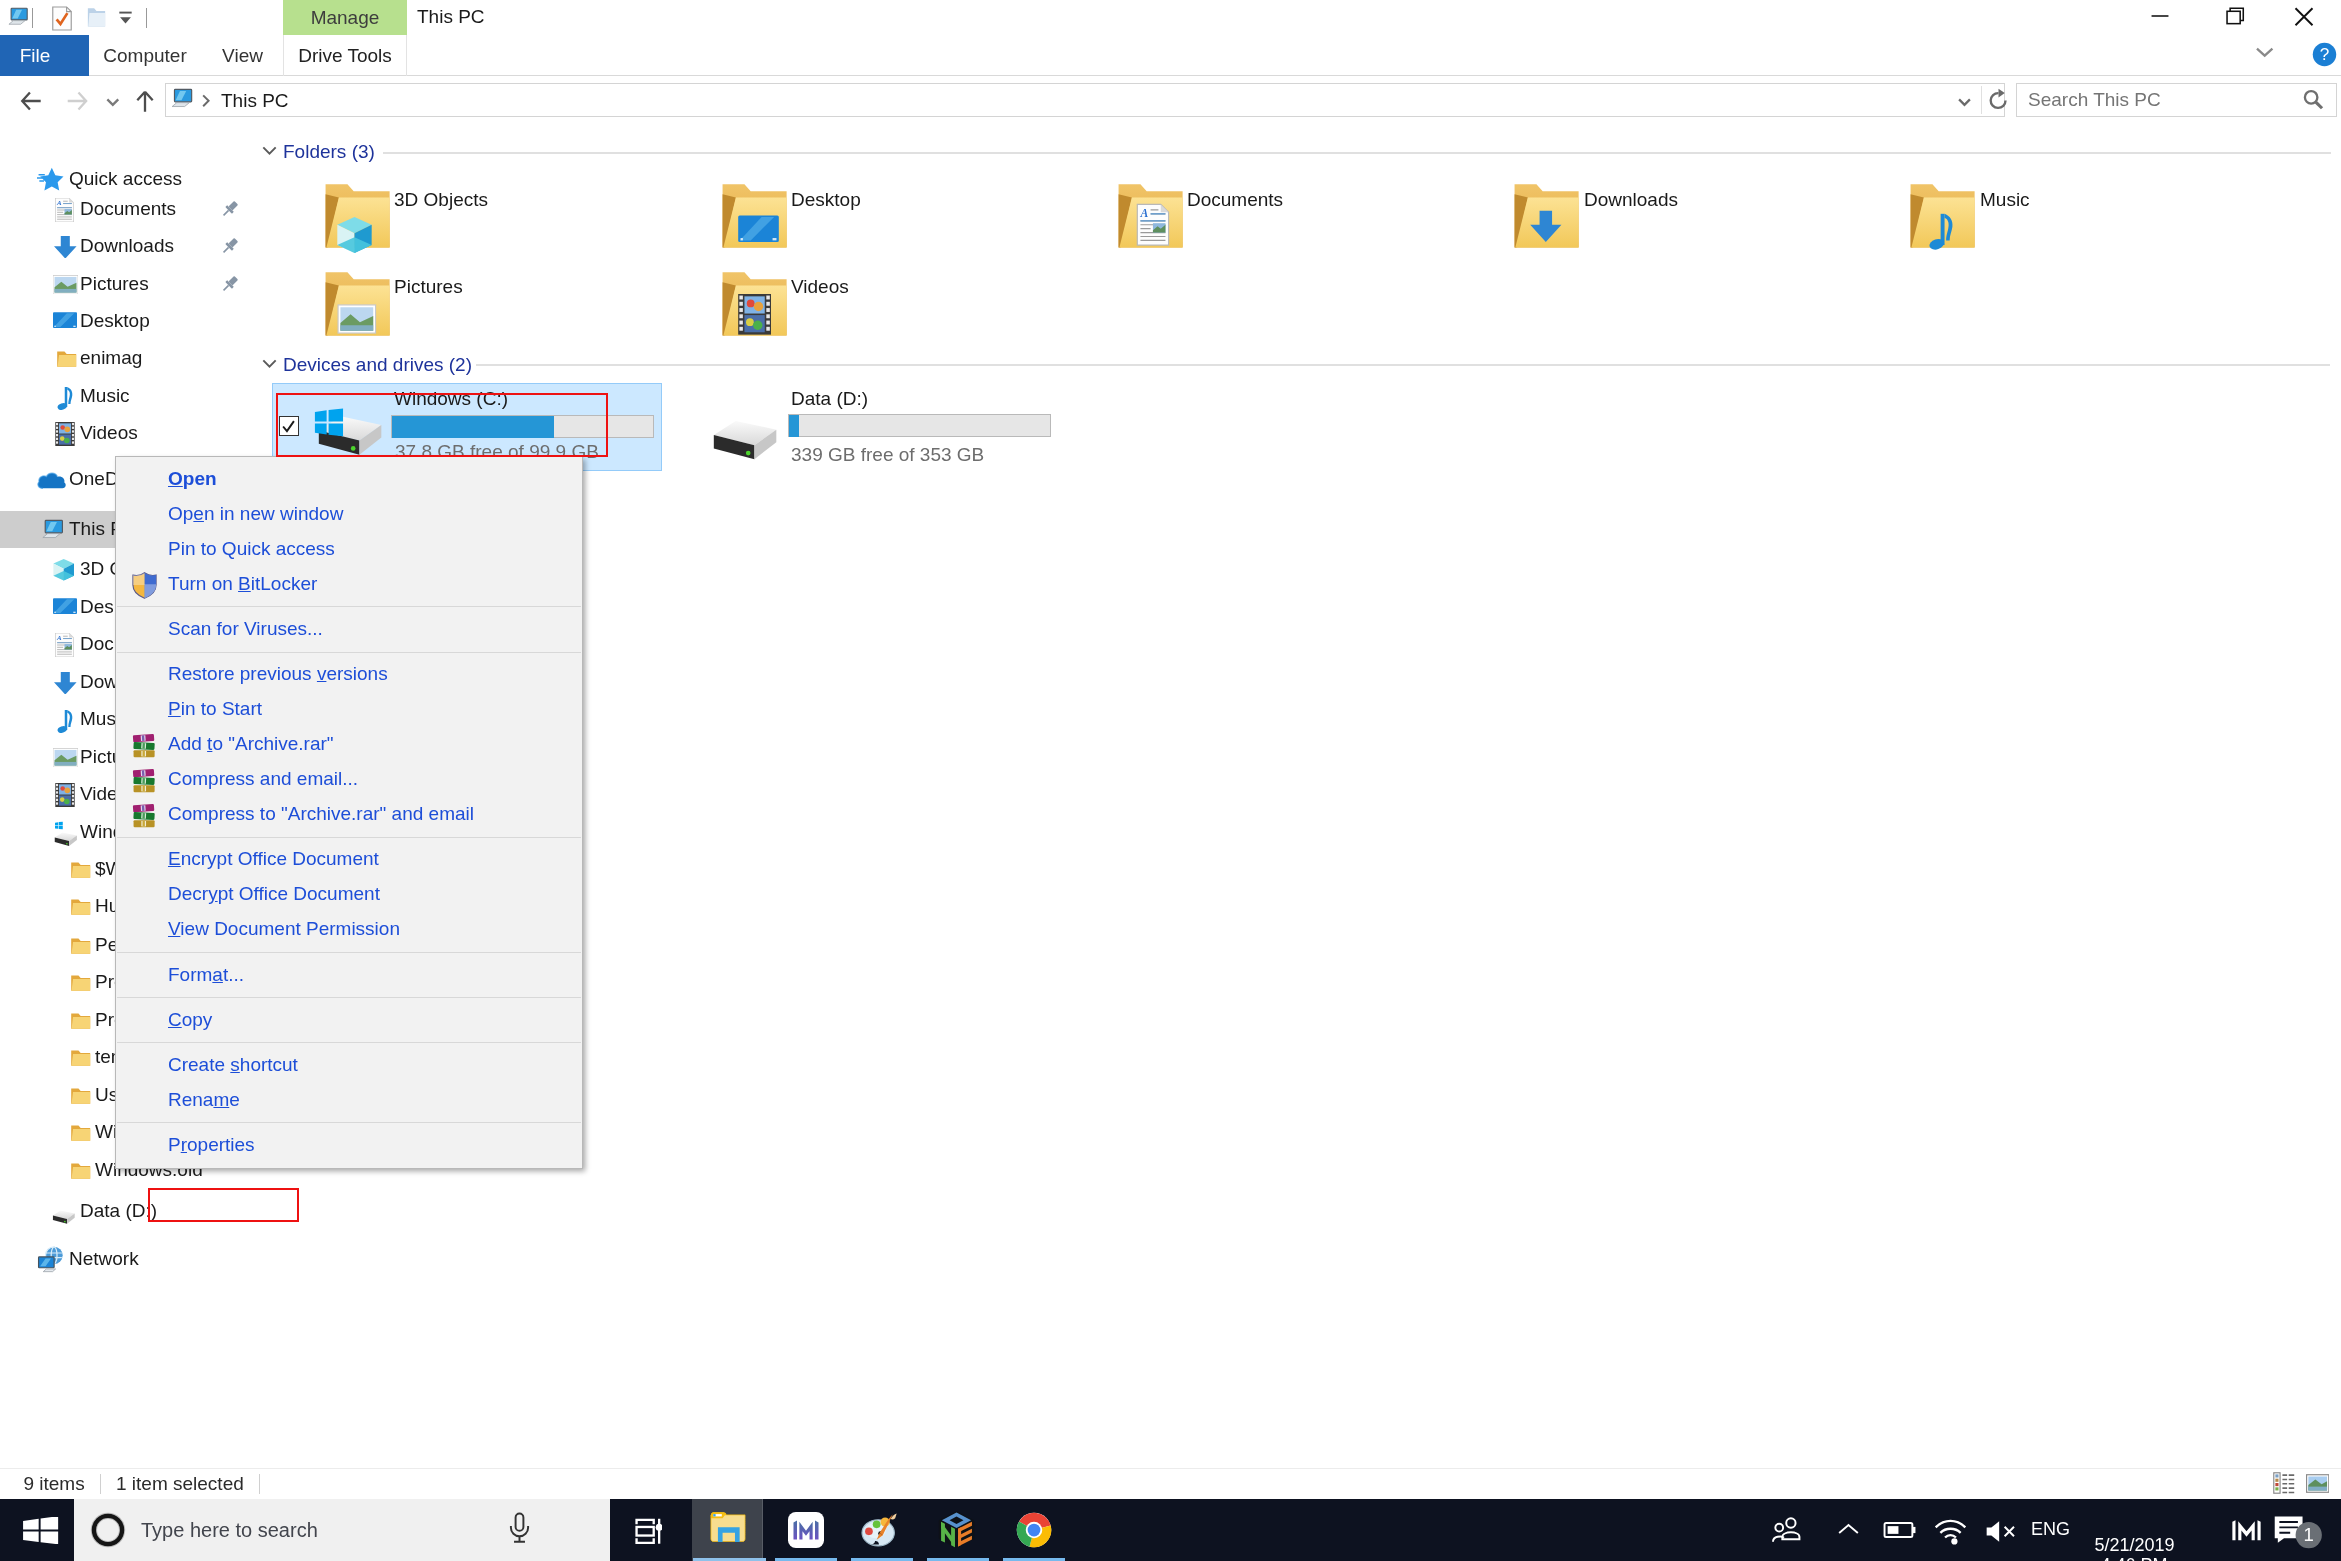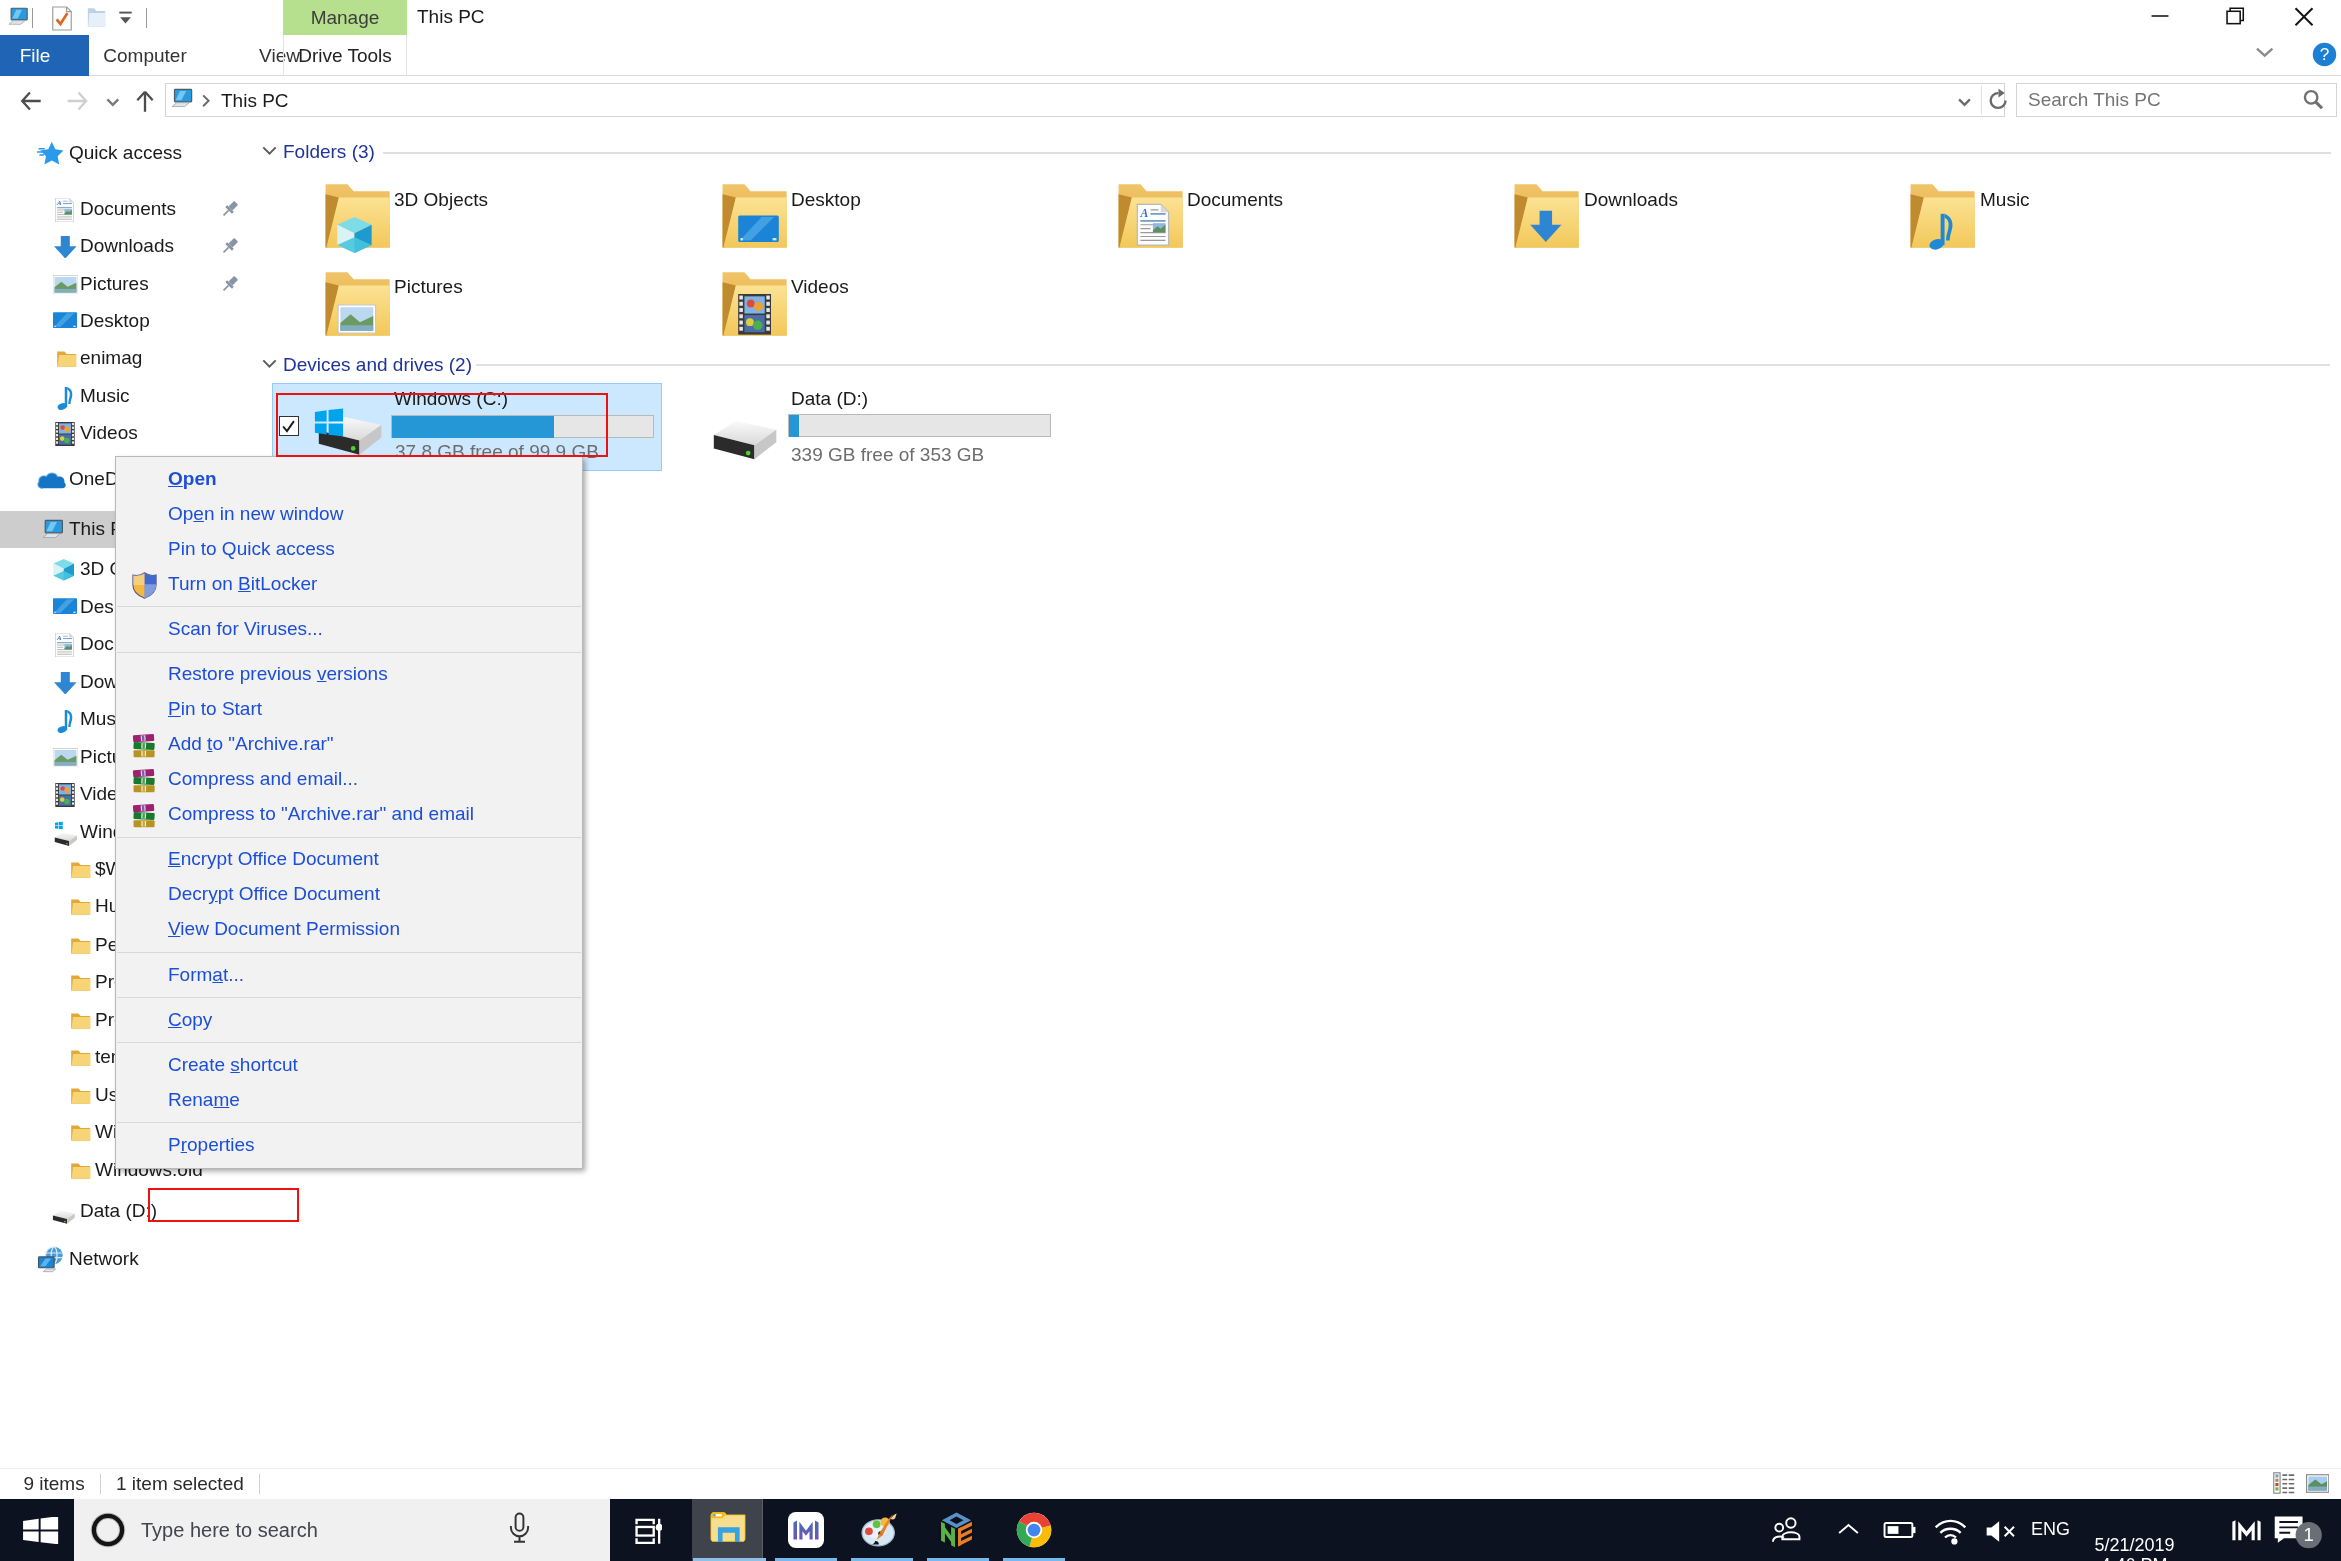--- a/index.html
+++ b/index.html
@@ -11,21 +11,21 @@
   
   #titlebar { left:0; top:0; width:2342px; height:35px; background:#fff; }
   #managetab { left:283px; top:0; width:124px; height:35px; background:#b7e08e; text-align:center; }
   #managetab div { font-size:19px; color:#3d3d3d; line-height:35px; }
   #wintitle { left:417px; top:6.2px; font-size:19px; color:#1a1a1a; }
   
   #tabstrip { left:0; top:35px; width:2342px; height:41px; background:#fff; border-bottom:0.8px solid #d9d9d9; }
   .tab { position:absolute; top:35px; height:41px; font-size:19px; line-height:41px; text-align:center; color:#333; }
   #tab-file { left:0; width:89px; background:#2065b5; color:#fff; text-indent:-19px; }
   #tab-computer { left:98px; width:94px; }
-  #tab-view { left:215px; width:55px;margin-left:37px; }
+  #tab-view { left:215px; width:55px; }
   #tab-drive { left:283px; width:124px; color:#222; border-left:0.8px solid #e3e3e3; border-right:0.8px solid #e3e3e3; }
   
   #addrrow { left:0; top:77px; width:2342px; height:48px; background:#fff; }
   #addrbox { left:165px; top:5.5px; width:1840px; height:34px; border:0.8px solid #d4d4d4; background:#fff; }
   #searchbox { left:2016px; top:5.5px; width:321px; height:34px; border:0.8px solid #d4d4d4; background:#fff; }
   
   #sidebar { left:0; top:125px; width:247px; height:1343px; background:#fff; }
   #sidebar-divider { left:247px; top:127px; width:0.8px; height:1340px; background:#e6e6e6; }
   .srow { position:absolute; left:0; width:247px; height:37px; }
   .srow .lbl { position:absolute; top:7px; font-size:19px; color:#1a1a1a; white-space:nowrap; }
@@ -149,21 +149,21 @@
   <div id="searchbox" class="abs"></div>
   <div class="abs" style="left:2028px; top:11.7px; font-size:19px; color:#757575;">Search This PC</div>
   <svg class="abs" style="left:2301px; top:11px;" width="23.4" height="23.4" viewBox="0 0 30 30">
     <circle cx="13" cy="12" r="8" fill="none" stroke="#6f6f6f" stroke-width="3"></circle>
     <path d="M19 18 L27 26" stroke="#6f6f6f" stroke-width="4"></path>
   </svg>
 </div>
 
 <div id="sidebar" class="abs">
 
-  <div class="srow" style="top:10px;">
+  <div class="srow" style="top:36px;">
     <svg class="ico" style="left:37px;" width="26.5" height="25" viewBox="0 0 34 32">
       <path d="M19 1 L23.5 10.5 L34 12 L26.5 19.5 L28.5 30 L19 25 L9.5 30 L11.5 19.5 L4 12 L14.5 10.5 Z" fill="#2b99ec"></path>
       <path d="M2 10 H10 M0 14 H7 M3 18 H9" stroke="#2b99ec" stroke-width="2"></path>
     </svg>
     <div class="lbl" style="left:69px;">Quick access</div>
   </div>
   <div class="srow" style="top:66px;">
     <svg class="ico" style="left:55px; top:7px;" width="19" height="24" viewBox="0 0 40 52">
         <use href="#docov"></use>
       </svg>

